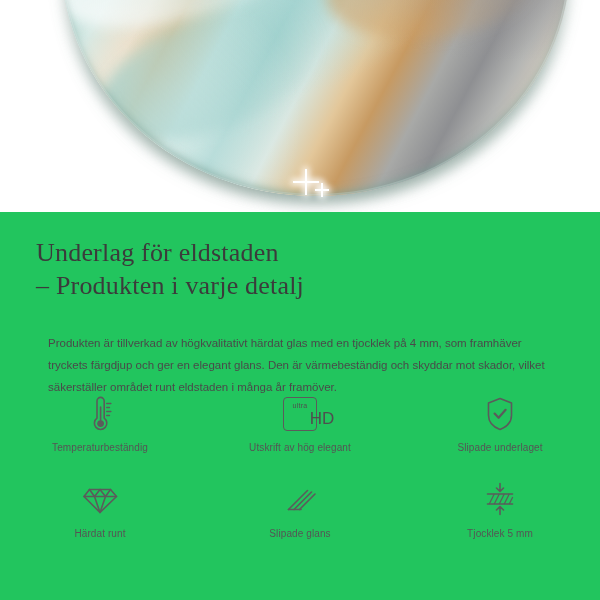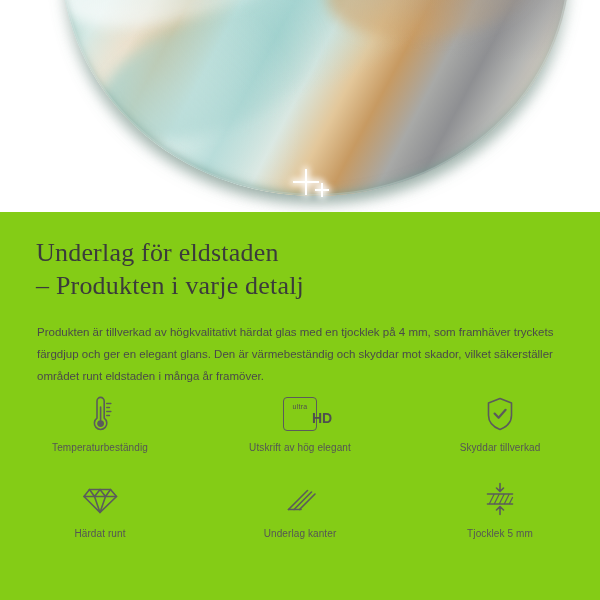--- a/index.html
+++ b/index.html
@@ -10,21 +10,21 @@
     width: 600px;
     height: 600px;
     background: #ffffff;
     font-family: "Liberation Sans", sans-serif;
     overflow: hidden;
   }
   .page {
     position: relative;
     width: 600px;
     height: 600px;
-    background: #84cc16;
+    background: #22c55e;
   }
 
   
   .hero {
     position: absolute;
     left: 0;
     top: 0;
     width: 600px;
     height: 212px;
     overflow: hidden;
@@ -122,21 +122,21 @@
     padding: 24px 36px 0 36px;
     font-family: "Liberation Serif", serif;
     font-weight: 400;
     font-size: 26px;
     line-height: 33px;
     color: #3b3b3b;
     letter-spacing: 0.2px;
   }
   .headline .l2 { display: block; }
   .body-copy {
-    margin: 1px;
+    margin: 12px;
     padding: 18px 40px 0 36px;
     font-size: 11.5px;
     line-height: 22px;
     color: #4a4a4a;
   }
 
   
   .features {
     position: absolute;
     left: 0;
@@ -183,21 +183,21 @@
     border: 1.6px solid #5b5b5b;
     border-radius: 4px;
     display: flex;
     flex-direction: column;
     align-items: center;
     justify-content: center;
     color: #4f4f4f;
     line-height: 1;
   }
   .hd-badge .t1 { font-size: 7px; letter-spacing: 0.3px; }
-  .hd-badge .t2 { font-size: 14px; font-weight: bold; margin-top: 1px; margin-left: 44px; }
+  .hd-badge .t2 { font-size: 17px; font-weight: normal; margin-top: 1px; margin-left: 44px; }
 </style>
 </head>
 <body>
 
 <div class="page">
 
   <div class="hero">
     <div class="hero-shadow"></div>
     <div class="disc">
       <div class="vein v1"></div>
@@ -243,41 +243,41 @@
       <div class="cap">Utskrift av hög elegant</div>
     </div>
 
     <div class="feature">
       <div class="ic">
         <svg width="34" height="40" viewBox="0 0 34 40">
           <path class="stroke" d="M17 4.5 5.5 9v12.2c0 7 5 11.8 11.5 14.3 6.5-2.5 11.5-7.3 11.5-14.3V9z"></path>
           <path class="stroke" style="stroke-width:2.2" d="M11.6 19.6l4 4.2 7-8"></path>
         </svg>
       </div>
-      <div class="cap">Skyddar tillverkad</div>
+      <div class="cap">Slipade underlaget</div>
     </div>
 
     <div class="feature">
       <div class="ic">
         <svg width="38" height="34" viewBox="0 0 38 34">
           <path class="stroke" d="M8.5 6.5h21l6 7-16.5 16L3 13.5z"></path>
           <path class="stroke" d="M3 13.5h32.5M8.5 6.5l5 7 5.5-7 5.5 7 5-7M13.5 13.5 19 29.5l5.5-16"></path>
         </svg>
       </div>
       <div class="cap">Härdat runt</div>
     </div>
 
     <div class="feature">
       <div class="ic">
         <svg width="38" height="34" viewBox="0 0 38 34">
           <path class="stroke" d="M7.5 26.5 26.5 7.5M13 26.5 30.5 9M18.5 26.5 34 11"></path>
           <path class="stroke" d="M7.5 26.5h12.5"></path>
         </svg>
       </div>
-      <div class="cap">Underlag kanter</div>
+      <div class="cap">Slipade glans</div>
     </div>
 
     <div class="feature">
       <div class="ic">
         <svg width="38" height="40" viewBox="0 0 38 40">
           <path class="stroke" d="M19 3.5v7M15.5 8l3.5 3.5L22.5 8"></path>
           <path class="stroke" d="M6.5 14h25"></path>
           <path class="stroke" d="M6.5 24h25"></path>
           <path class="stroke" style="stroke-width:1.2" d="M8.5 23.5 13 14.5M13.5 23.5 18 14.5M18.5 23.5 23 14.5M23.5 23.5 28 14.5M28.5 23.5 31.5 17.5"></path>
           <path class="stroke" d="M19 34.5v-7M15.5 30l3.5-3.5L22.5 30"></path>

